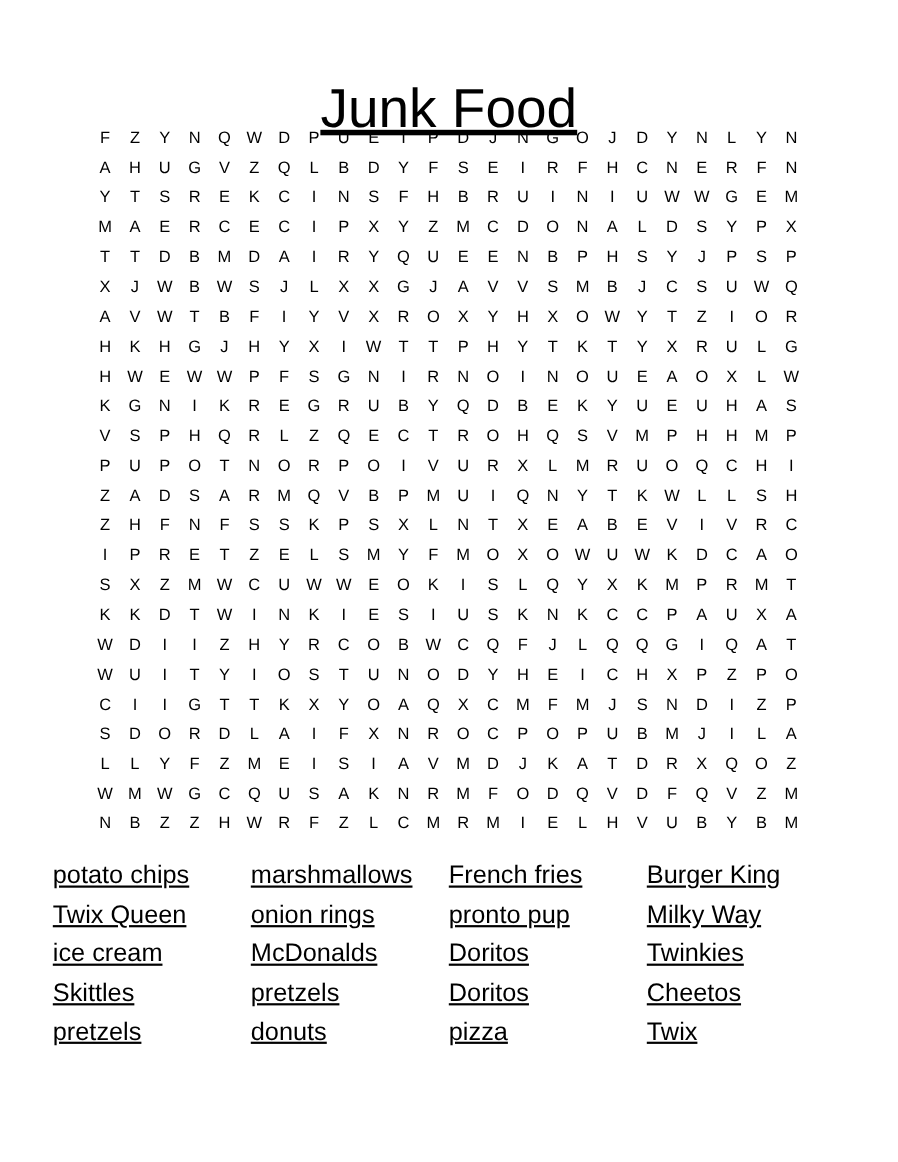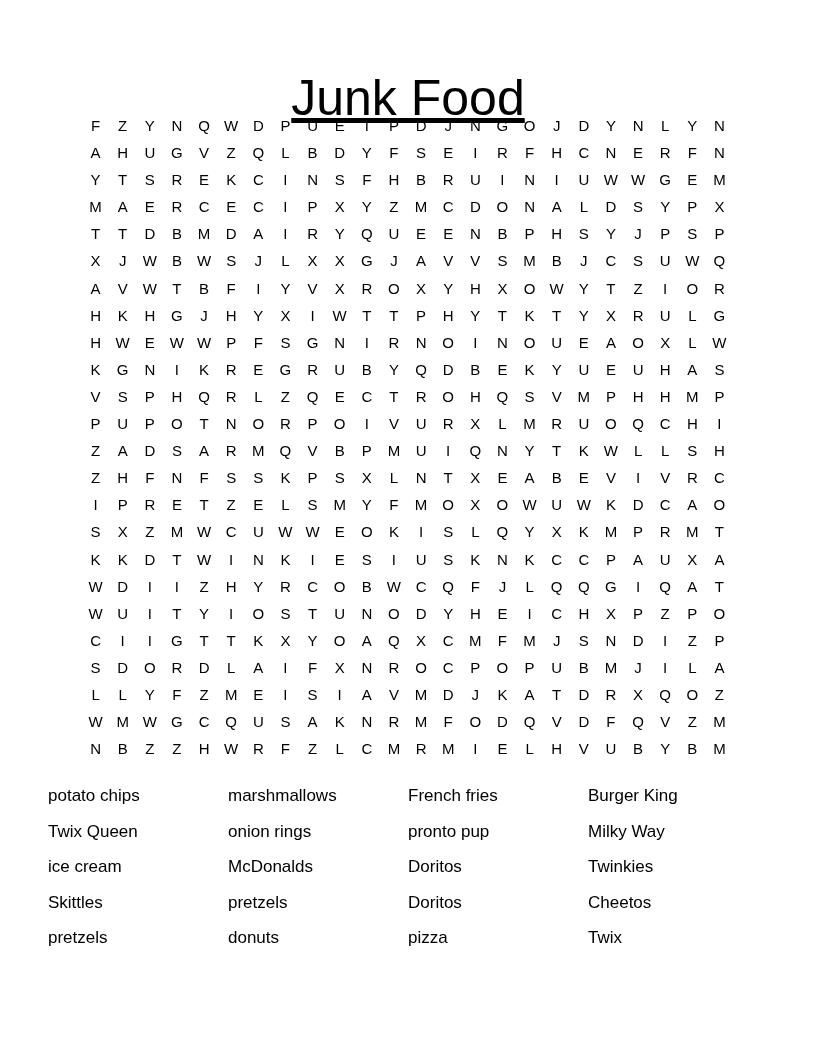--- a/index.html
+++ b/index.html
@@ -6,21 +6,21 @@
   body { width: 816px; height: 1056px; position: relative; overflow: hidden;
          font-family: "Liberation Sans", sans-serif; color: #000; }
   .title { position: absolute; top: 34px; left: 0; width: 816px; text-align: center;
            font-size: 50px; line-height: 60px; font-weight: normal; text-decoration: underline; }
   .grid { position: absolute; left: 82px; top: 112px; }
   .grid-row { display: flex; height: 27.1px; }
   .cell { width: 27.13px; height: 27.1px; text-align: center; line-height: 27.1px;
           font-size: 15px; }
   .words { position: absolute; left: 48px; top: 778px; display: grid;
            grid-template-columns: 180px 180px 180px 180px; grid-auto-rows: 35.5px; }
-  .word { font-size: 17px; line-height: 35.5px; white-space: nowrap; }
+  .word { font-size: 23px; line-height: 35.5px; white-space: nowrap; text-decoration: underline; }
 </style>
 </head>
 <body>
 
 <h1 class="title">Junk Food</h1>
 
 <div class="grid" id="grid">
     <div class="grid-row">
       <div class="cell">F</div>
       <div class="cell">Z</div>

